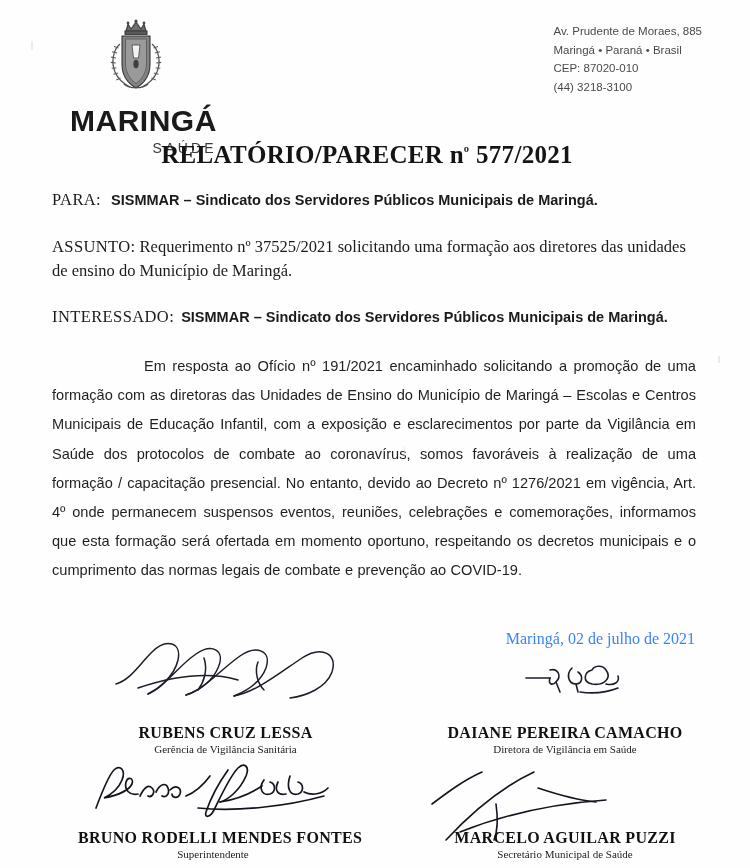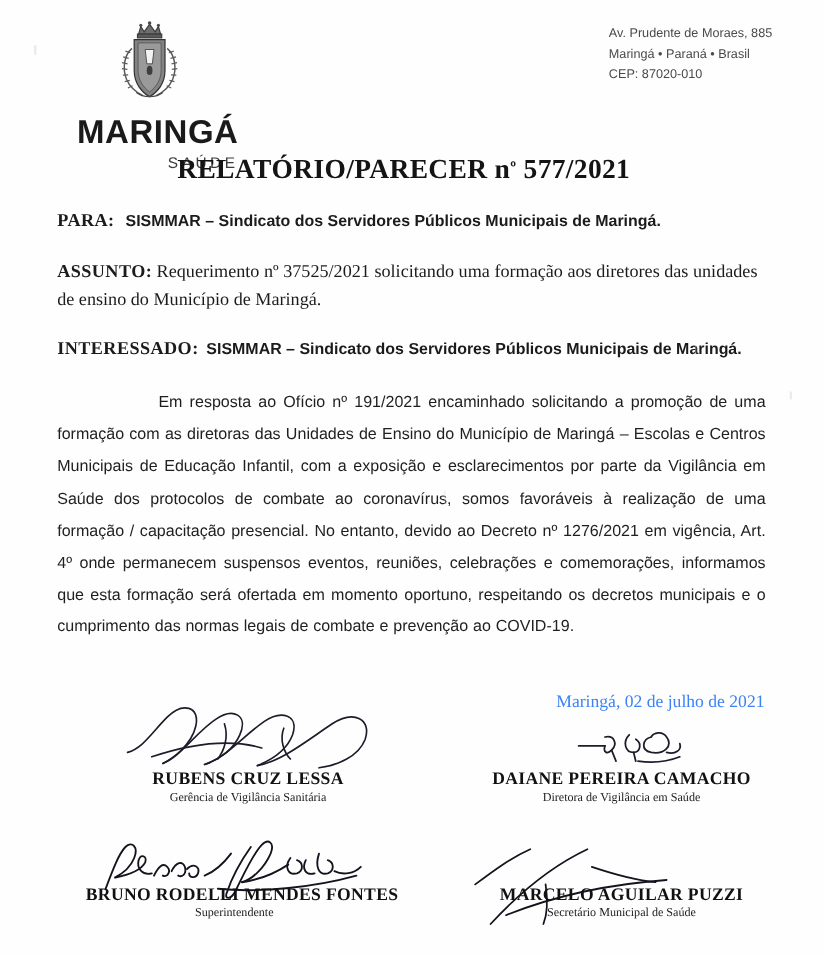--- a/index.html
+++ b/index.html
@@ -92,21 +92,21 @@
 
   
   .fields {
     position: absolute;
     top: 190px;
     left: 52px;
     width: 646px;
   }
   .lbl-serif {
     font-family: "Liberation Serif", serif;
-    font-weight: bold;
+    font-weight: normal;
     font-size: 16.5px;
     letter-spacing: 0.4px;
     text-align: right;
   }
   .val-sans-bold {
     font-family: "Liberation Sans", sans-serif;
     font-weight: bold;
     font-size: 14.5px;
   }
   .val-serif {
@@ -140,21 +140,21 @@
   .date-line {
     position: absolute;
     top: 630px;
     right: 55px;
     font-family: "Liberation Serif", serif;
     font-size: 16px;
     color: #3b82f6;
   }
 
   
-  .sig-block { position: absolute; text-align: center; }
+  .sig-block { position: absolute; text-align: center; margin-top: 24px; }
   .sig-name {
     font-family: "Liberation Serif", serif;
     font-weight: bold;
     font-size: 16px;
     letter-spacing: 0.3px;
     color: #111;
     white-space: nowrap;
   }
   .sig-role {
     font-family: "Liberation Serif", serif;
@@ -221,20 +221,21 @@
       <div class="brand-text">
         <div class="brand-name">MARINGÁ</div>
         <div class="brand-sub">SAÚDE</div>
       </div>
     </div>
 
     <div class="addr">
       <div>Av. Prudente de Moraes, 885</div>
       <div>Maringá • Paraná • Brasil</div>
       <div>CEP: 87020-010</div>
+      <div>(44) 3218-3100</div>
     </div>
   </div>
 
   <div class="doc-title"><span>RELATÓRIO/PARECER n</span><span class="sup">º</span><span> 577/2021</span></div>
 
   <div class="fields">
 
     <div class="row-para">
       <span class="lbl-serif">PARA:</span>
       <span class="val-sans-bold" style="margin-left:6px;">SISMMAR – Sindicato dos Servidores Públicos Municipais de Maringá.</span>

